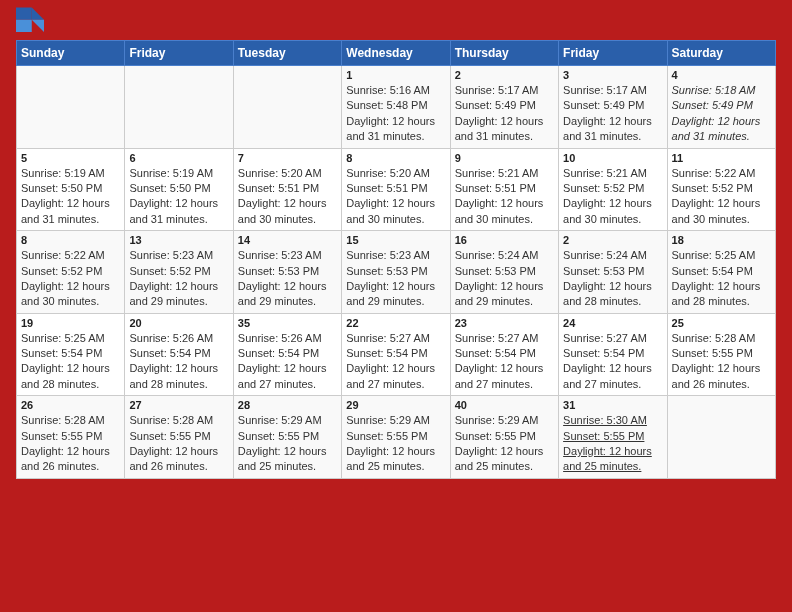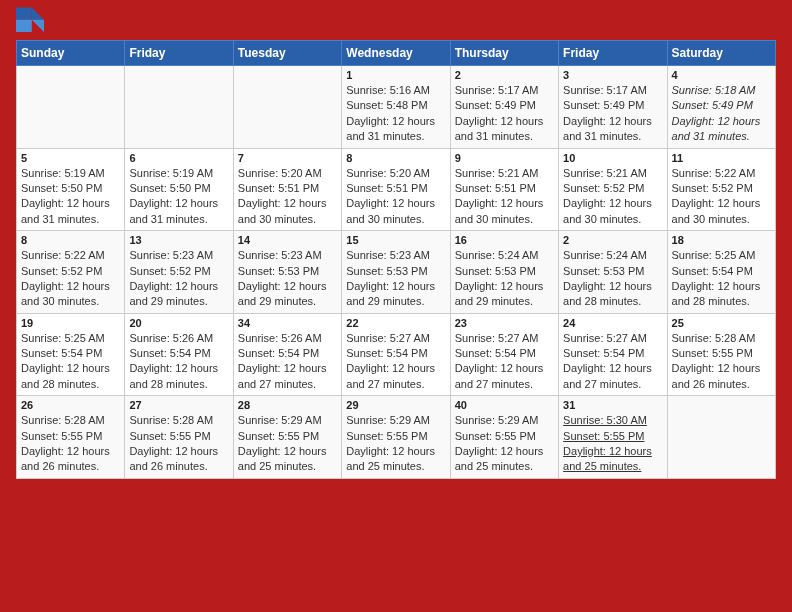--- a/index.html
+++ b/index.html
@@ -274,21 +274,21 @@
 and 28 minutes.</div>
           </td>
           <td>
             <span class="day-num">20</span>
             <div class="day-info" style="white-space: pre-line;">Sunrise: 5:26 AM
 Sunset: 5:54 PM
 Daylight: 12 hours
 and 28 minutes.</div>
           </td>
           <td>
-            <span class="day-num">34</span>
+            <span class="day-num">35</span>
             <div class="day-info" style="white-space: pre-line;">Sunrise: 5:26 AM
 Sunset: 5:54 PM
 Daylight: 12 hours
 and 27 minutes.</div>
           </td>
           <td>
             <span class="day-num">22</span>
             <div class="day-info" style="white-space: pre-line;">Sunrise: 5:27 AM
 Sunset: 5:54 PM
 Daylight: 12 hours

